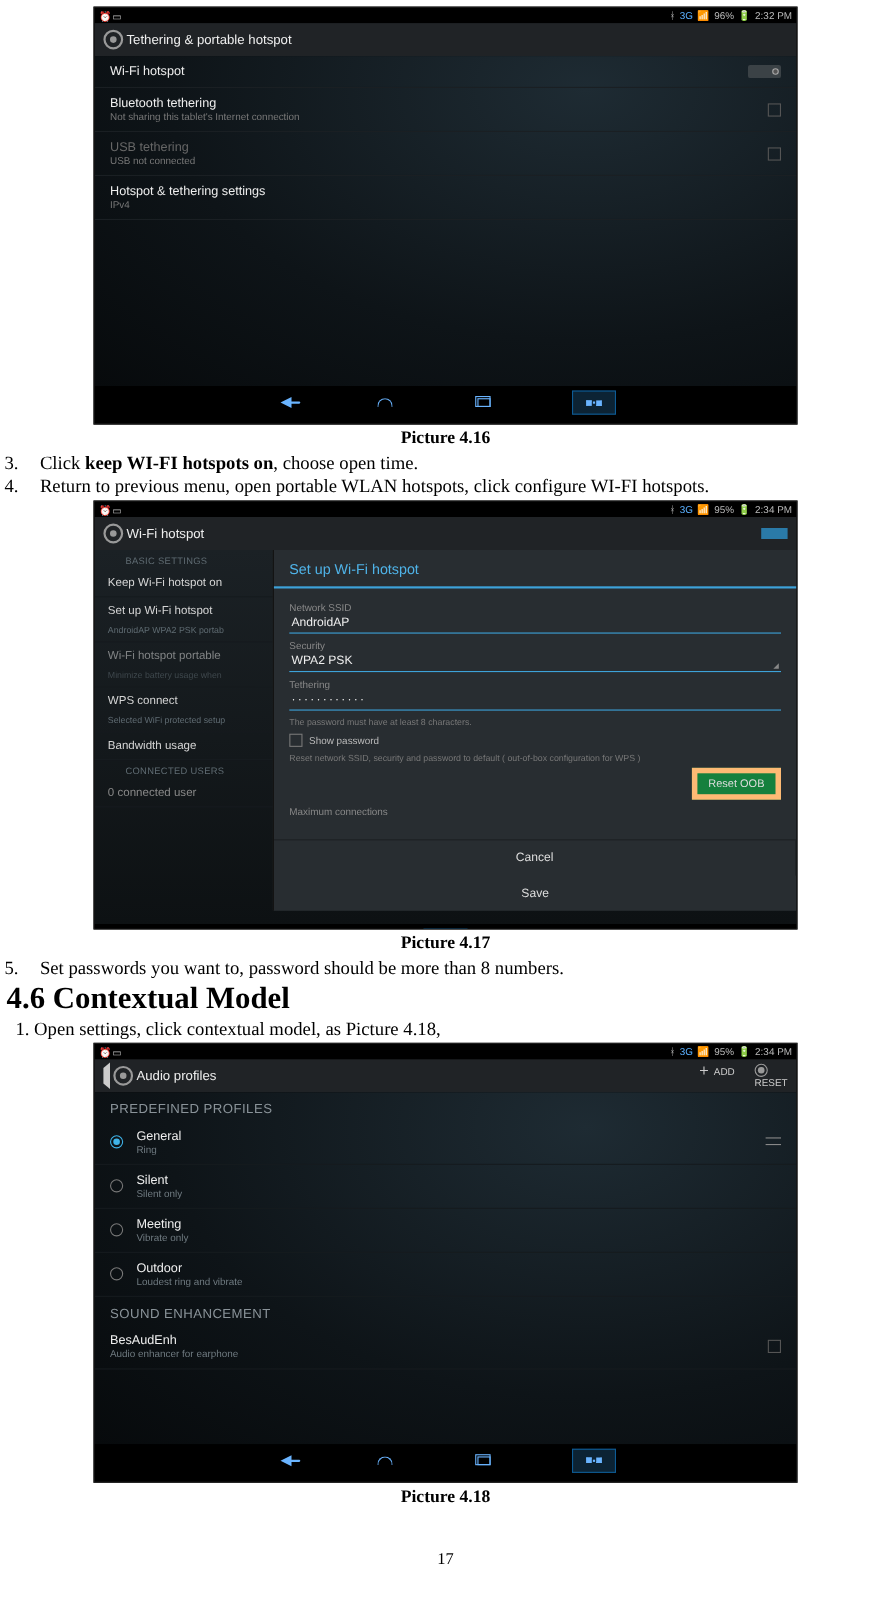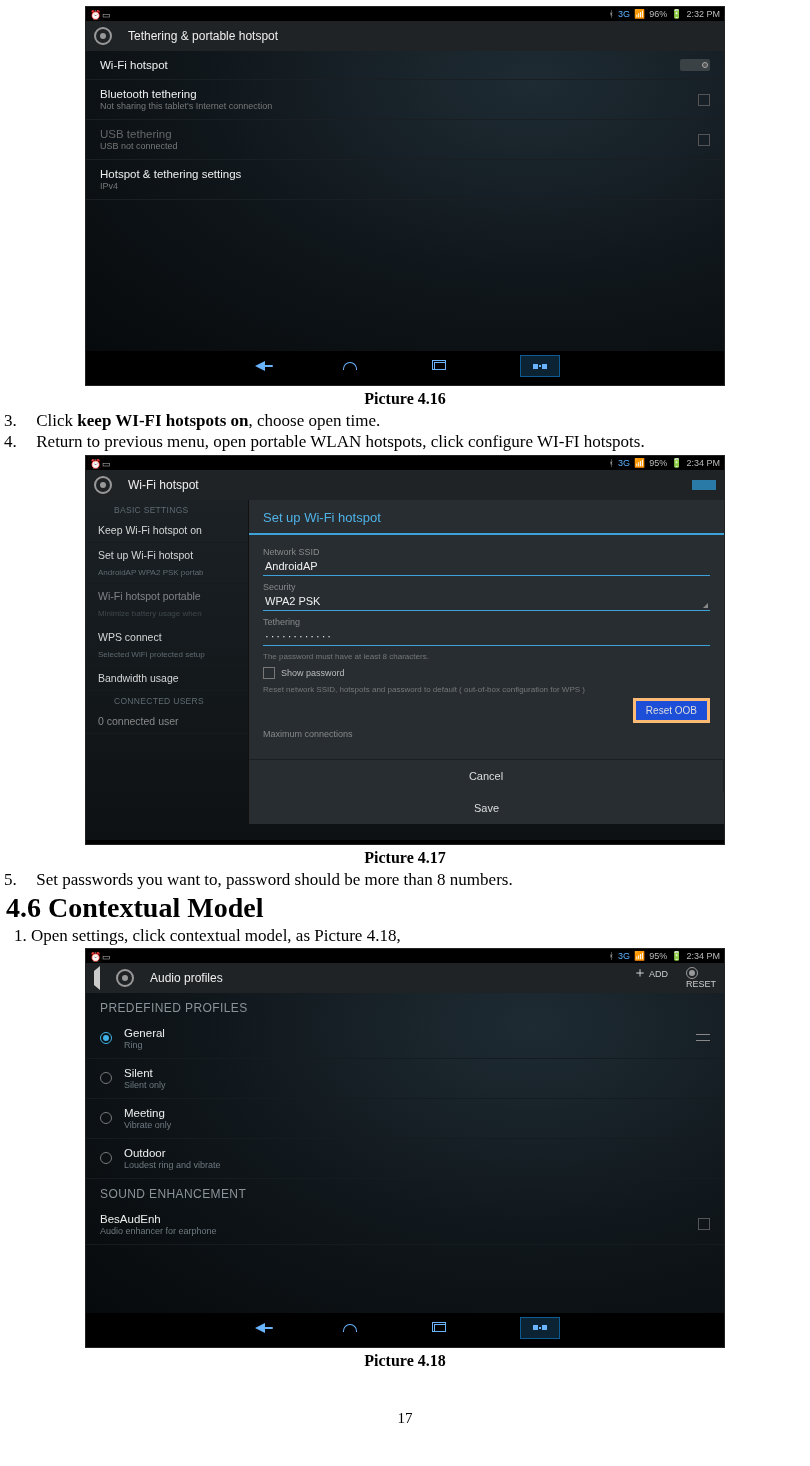--- a/index.html
+++ b/index.html
@@ -59,21 +59,21 @@
     padding:0 4px;
   }
   .statusbar .left, .statusbar .right { display:flex; gap:4px; align-items:center; }
   .sb-icon { width:8px; height:8px; display:inline-block; }
   .headerbar {
     height: 30px;
     background: #202326;
     display:flex;
     align-items:center;
     padding: 0 8px;
-    gap: 16px;
+    gap: 3px;
     font-size: 12px;
     color:#eee;
   }
   .gear {
     width:18px; height:18px; border-radius:50%;
     border: 2px solid #999;
     display:flex; align-items:center; justify-content:center;
   }
   .gear::before { content:""; width:6px; height:6px; background:#999; border-radius:50%; }
   .chev-left {
@@ -173,22 +173,22 @@
     content:""; position:absolute; right:2px; bottom:2px;
     width:0; height:0;
     border-left:5px solid transparent;
     border-bottom:5px solid #888;
   }
   .note { font-size:8px; color:#777; margin-top:6px; }
   .chkrow { display:flex; align-items:center; gap:6px; margin-top:6px; font-size:9px; color:#bbb;}
   .chkrow .chk{ border-color:#777;}
   .btn-row { display:flex; justify-content:flex-end; margin-top:4px; }
   .btn-oob {
-    background:#1d4ed8; color:#ddd; font-size:10px; padding:4px 10px;
-    border:3px solid #fdba74;
+    background:#15803d; color:#ddd; font-size:10px; padding:4px 10px;
+    border:5px solid #fdba74;
   }
   .dlg-actions {
     display:grid; grid-template-columns:1fr;
     border-top:1px solid #1c2023; margin-top:10px;
   }
   .dlg-actions div {
     text-align:center; font-size:11px; color:#ddd;
     padding:10px 0;
   }
   .dlg-actions div:first-child{ border-right:1px solid #1c2023;}
@@ -357,21 +357,21 @@
         <div class="field-val">AndroidAP</div>
         <div class="field-label">Security</div>
         <div class="field-val sel">WPA2 PSK</div>
         <div class="field-label">Tethering</div>
         <div class="field-val" style="letter-spacing:2px;">············</div>
         <div class="note">The password must have at least 8 characters.</div>
         <div class="chkrow">
           <span class="chk"></span>
           <span>Show password</span>
         </div>
-        <div class="note">Reset network SSID, hotspots and password to default ( out-of-box configuration for WPS )</div>
+        <div class="note">Reset network SSID, security and password to default ( out-of-box configuration for WPS )</div>
         <div class="btn-row">
               <span class="btn-oob">Reset OOB</span>
             </div>
         <div class="field-label">Maximum connections</div>
       </div>
       <div class="dlg-actions">
         <div>Cancel</div>
         <div>Save</div>
       </div>
     </div>

